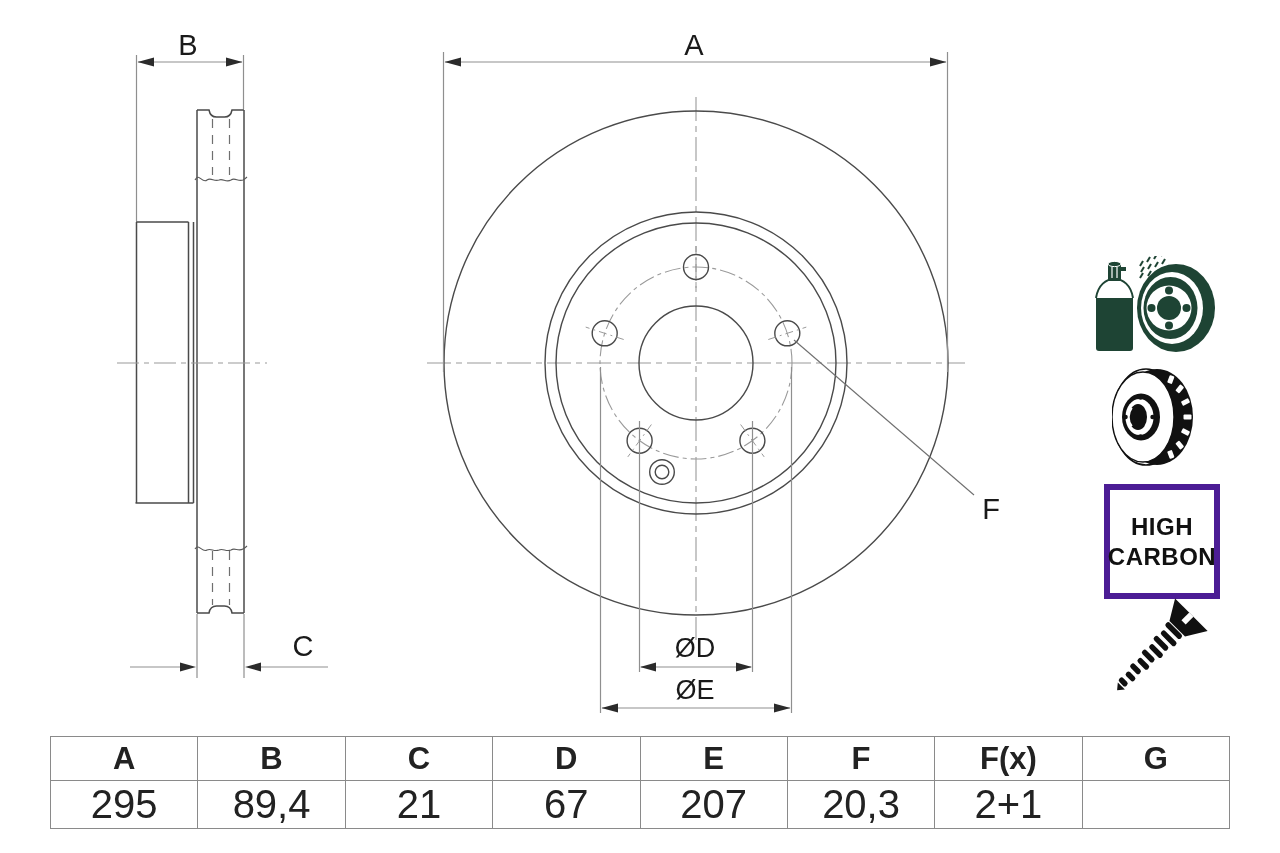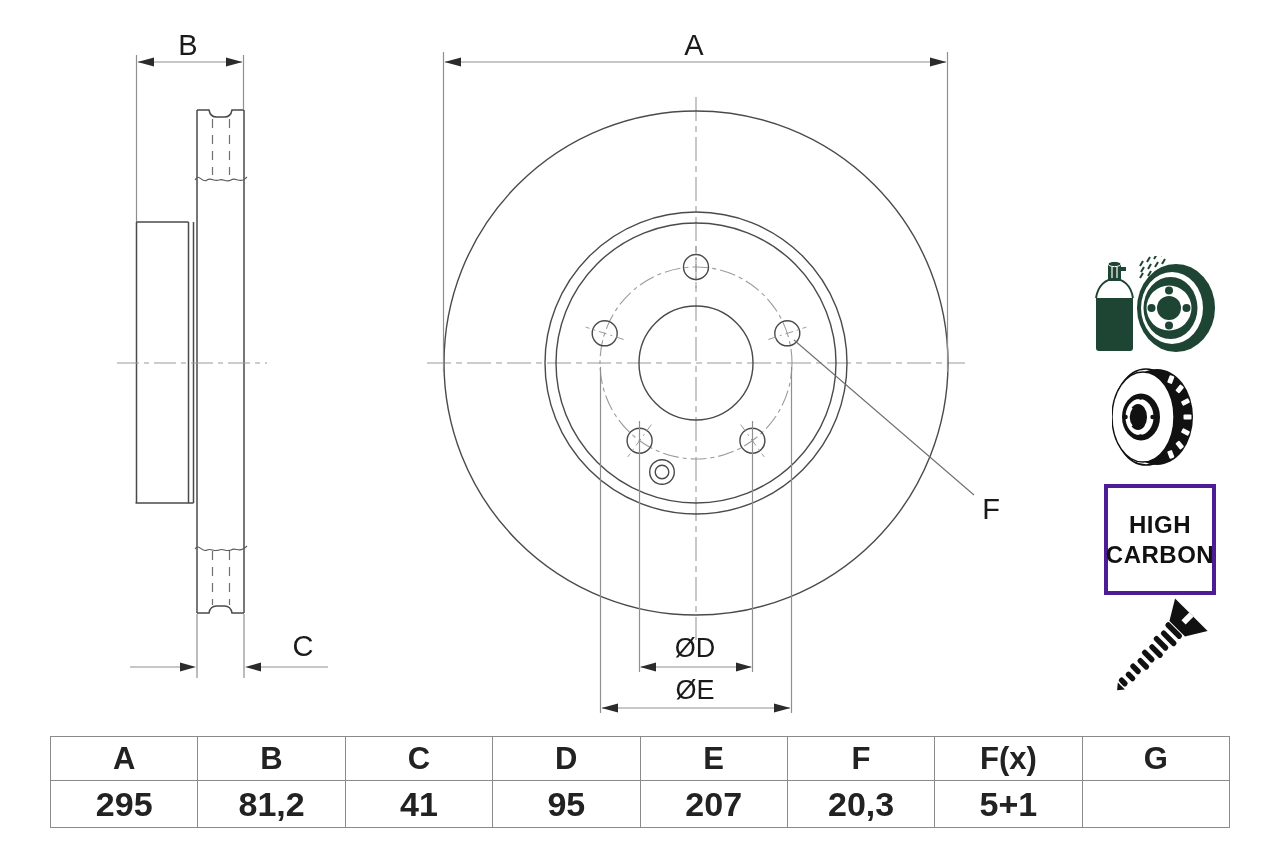--- a/index.html
+++ b/index.html
@@ -4,28 +4,28 @@
 <style>
   html,body{margin:0;padding:0;background:#fff;}
   #stage{position:relative;width:1280px;height:853px;background:#ffffff;overflow:hidden;
          font-family:"Liberation Sans", sans-serif;}
   svg text{font-family:"Liberation Sans", sans-serif;fill:#1a1a1a;}
   .dimlabel{font-size:29px;}
   .dialabel{font-size:27px;}
   #drawing-svg{position:absolute;left:0;top:0;}
   .icon{position:absolute;}
   #high-carbon{position:absolute;left:1104px;top:484px;width:104px;height:103px;
-    border:4px solid #4c1d95;display:flex;flex-direction:column;align-items:center;
+    border:6px solid #4c1d95;display:flex;flex-direction:column;align-items:center;
     justify-content:center;font-weight:bold;font-size:24px;line-height:1.25;color:#111;
     letter-spacing:0.5px;}
   #spec-table{position:absolute;left:50px;top:736px;width:1180px;border-collapse:collapse;
     table-layout:fixed;}
   #spec-table th,#spec-table td{border:1.5px solid #8a8a8a;text-align:center;color:#222;}
   #spec-table th{font-size:31px;font-weight:bold;height:41px;}
-  #spec-table td{font-size:34px;font-weight:bold;height:44px;}
+  #spec-table td{font-size:40px;font-weight:normal;height:44px;}
 </style>
 </head>
 <body>
 
 <div id="stage">
 
   <svg id="drawing-svg" width="1280" height="730" viewBox="0 0 1280 730">
 
     <g>
 
@@ -245,24 +245,24 @@
       <th>B</th>
       <th>C</th>
       <th>D</th>
       <th>E</th>
       <th>F</th>
       <th>F(x)</th>
       <th>G</th>
     </tr>
     <tr>
       <td>295</td>
-      <td>81,2</td>
-      <td>41</td>
-      <td>95</td>
+      <td>89,4</td>
+      <td>21</td>
+      <td>67</td>
       <td>207</td>
       <td>20,3</td>
-      <td>5+1</td>
+      <td>2+1</td>
       <td></td>
     </tr>
   </tbody>
     </table>
 
 </div>
 
 </body></html>

